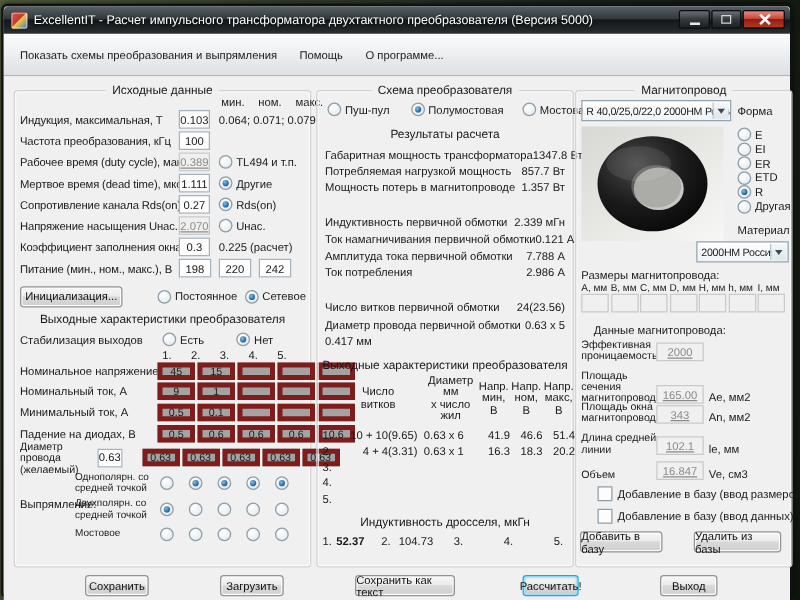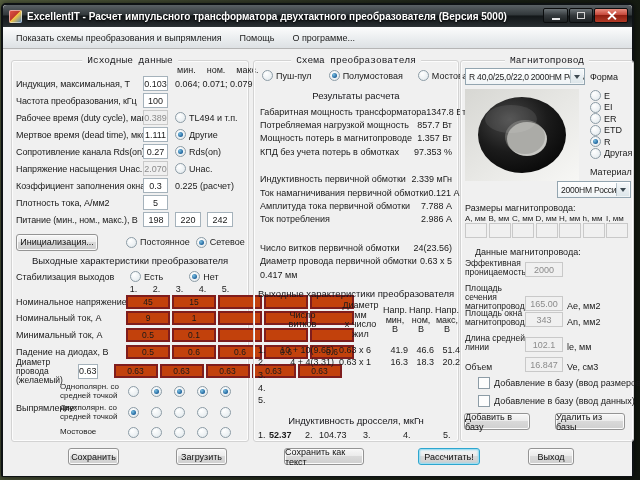--- a/index.html
+++ b/index.html
@@ -12,46 +12,46 @@
   .window { position:absolute; left:1px; top:3px; width:633px; height:474px;
     border:2px solid #0e1214; border-radius:5px 5px 2px 2px;
     background:#f0f0f0; box-shadow:inset 0 0 0 1px rgba(255,255,255,.28), 0 0 6px rgba(0,0,0,.6); }
   
   .titlebar { height:22px; border-radius:4px 4px 0 0; position:relative;
     background:linear-gradient(#5a6165 0%,#32383b 45%,#131719 50%,#24292c 90%,#2e3437 100%);
     display:flex; align-items:center; padding-left:6px; }
   .appicon { width:13px; height:13px; margin-right:5px; border-radius:2px;
     background:linear-gradient(135deg,#e2574c 0%,#c03a2e 45%,#f4c542 50%,#3a76c4 100%);
     box-shadow:inset 0 0 0 1px rgba(255,255,255,.5); }
-  .title-text { color:#ffffff; font-size:10px; text-shadow:0 1px 2px #000; white-space:nowrap;font-weight:bold; }
+  .title-text { color:#ffffff; font-size:10px; text-shadow:0 1px 2px #000; white-space:nowrap; }
   .winbtns { position:absolute; right:4px; top:3px; display:flex; }
   .wbtn { height:15px; border:1px solid #0b0d0e; border-radius:2px; margin-left:1px;
     background:linear-gradient(#6a7175,#34393c 50%,#1c2022); display:flex; align-items:center; justify-content:center; }
   .wbtn.min { width:25px; } .wbtn.max { width:24px; } 
   .wbtn.close { width:34px; background:linear-gradient(#e98e7f,#c6473a 45%,#8f1f12 50%,#b23a25); }
   .glyph-min { width:8px; height:2px; background:#e8e8e8; margin-top:6px; }
   .glyph-max { width:8px; height:7px; border:1px solid #d5d5d5; }
   .glyph-x { position:relative; width:9px; height:9px; }
   .glyph-x::before,.glyph-x::after { content:""; position:absolute; left:4px; top:-1px; width:2px; height:11px; background:#fff; }
   .glyph-x::before { transform:rotate(45deg);} .glyph-x::after { transform:rotate(-45deg);}
   
-  .menubar { height:22px; background:linear-gradient(#fcfcfc,#e9ecee 60%,#dde1e4);
+  .menubar { height:34px; background:linear-gradient(#fcfcfc,#e9ecee 60%,#dde1e4);
     border-bottom:1px solid #b5b5b5; display:flex; align-items:center; font-size:9px; padding-left:4px; }
   .menu-item { padding:2px 9px; white-space:nowrap; }
   
   .client { position:relative; height:427px; background:#f0f0f0; font-size:9px; }
   
   .gb { position:absolute; border:1px solid #d3d3d3; border-radius:3px; box-shadow:inset 0 0 0 1px #fcfcfc; }
   .gb-title { position:absolute; top:-6px; left:50%; transform:translateX(-50%);
-    background:#f0f0f0; padding:0 5px; font-size:9.5px; color:#16161a; white-space:nowrap;font-family:Liberation Mono, monospace; }
+    background:#f0f0f0; padding:0 5px; font-size:9.5px; color:#16161a; white-space:nowrap; }
   .subtitle { text-align:center; font-size:9.5px; color:#16161a; }
   
   .fld { display:inline-flex; align-items:center; justify-content:center;
     height:15px; border:1px solid #a5b2bb; background:#fff; font-size:9px; }
-  .fld.dis { background:#f0f0f0; border-color:#c9c9c9; color:#8b8b8b; }
+  .fld.dis { background:#f0f0f0; border-color:#c9c9c9; color:#8b8b8b;text-decoration:underline; }
   .rb { flex:none; width:11px; height:11px; border-radius:50%; border:1px solid #8d9ca6;
     background:radial-gradient(circle at 35% 30%,#ffffff,#dfe7eb); position:relative; }
   .rb.on::after { content:""; position:absolute; left:2px; top:2px; width:5px; height:5px; border-radius:50%;
     background:radial-gradient(circle at 35% 35%,#79bfe2,#1f639c 70%); }
   .cb { width:12px; height:12px; border:1px solid #8d9ca6; background:#fdfdfd; flex:none; }
   .btn { position:absolute; height:17px; display:flex; align-items:center; justify-content:center;
     border:1px solid #949494; border-radius:3px; font-size:9px; color:#111;
     background:linear-gradient(#f7f7f7,#ebebeb 45%,#d9d9d9 50%,#cfcfcf); box-shadow:inset 0 0 0 1px #fbfbfb; }
   .btn.primary { border-color:#2da6cf; box-shadow:inset 0 0 2px 1px #8ed6ec, inset 0 0 0 1px #d9f2fa; }
   .combo { position:absolute; height:17px; border:1px solid #93a5b0; background:linear-gradient(#ffffff,#f0f4f6);
@@ -63,22 +63,22 @@
   .lrow { display:flex; align-items:center; height:17px; padding-left:4px; }
   .lbl { width:127px; flex:none; font-size:9px; letter-spacing:-0.1px; white-space:nowrap; }
   .lrow .fld { width:25px; flex:none; }
   .extra { margin-left:7px; white-space:nowrap; }
   .rpair { display:flex; align-items:center; margin-left:7px; }
   .rlbl { margin-left:3px; white-space:nowrap; }
   .mmhdr { display:flex; padding-left:165px; margin-top:4px; height:10px; color:#222; }
   .mmhdr span { margin-right:11px; }
   .grow { display:flex; align-items:center; padding-left:4px; }
   .glbl { width:110px; flex:none; white-space:nowrap; }
-  .cell { width:44px; height:14px; margin-right:2px; flex:none; display:inline-flex; align-items:center; justify-content:center;
-    border:2px solid #7f1d1d; background:#c2410c; font-size:8.5px; }
+  .cell { width:30px; height:14px; margin-right:2px; flex:none; display:inline-flex; align-items:center; justify-content:center;
+    border:4px solid #7f1d1d; background:#a3a3a3; font-size:8.5px; }
   .colhdr { display:flex; padding-left:110px; height:11px; align-items:center; }
   .colhdr span { width:23px; flex:none; text-align:center; }
   .rrow { display:flex; align-items:center; padding-left:48px; height:21px; }
   .rdesc { width:62px; flex:none; font-size:8px; line-height:8.5px; }
   .rcell { width:23px; flex:none; display:flex; justify-content:center; }
   
   .mres { display:flex; align-items:center; height:13.4px; padding:0 6px 0 6px; }
   .mres .ml { flex:1; white-space:nowrap; }
   .mres .mv { white-space:nowrap; text-align:right; }
   .mtr { display:flex; padding-left:4px; height:12.7px; align-items:center; }
@@ -170,24 +170,20 @@
             <span class="rb"></span>
             <span class="rlbl">Uнас.</span>
           </span>
         </div>
       <div class="lrow">
           <span class="lbl">Коэффициент заполнения окна</span>
           <span class="fld">0.3</span>
           <span class="extra">0.225 (расчет)</span>
         </div>
       <div class="lrow">
-          <span class="lbl">Плотность тока, А/мм2</span>
-          <span class="fld">5</span>
-        </div>
-      <div class="lrow">
           <span class="lbl">Питание (мин., ном., макс.), В</span>
           <span class="fld" style="width:26px;margin-right:6px;">198</span>
           <span class="fld" style="width:26px;margin-right:6px;">220</span>
           <span class="fld" style="width:26px;">242</span>
         </div>
       <div style="display:flex; align-items:center; margin-top:5px; padding-left:4px; height:18px;">
         <span class="btn" style="position:relative; width:82px;">Инициализация...</span>
         <span class="rpair" style="margin-left:28px;">
             <span class="rb"></span>
             <span class="rlbl">Постоянное</span>
@@ -338,24 +334,20 @@
             <span class="ml">Габаритная мощность трансформатора</span>
             <span class="mv">1347.8 Вт</span>
           </div>
         <div class="mres">
             <span class="ml">Потребляемая нагрузкой мощность</span>
             <span class="mv">857.7 Вт</span>
           </div>
         <div class="mres">
             <span class="ml">Мощность потерь в магнитопроводе</span>
             <span class="mv">1.357 Вт</span>
-          </div>
-        <div class="mres">
-            <span class="ml">КПД без учета потерь в обмотках</span>
-            <span class="mv">97.353 %</span>
           </div>
       </div>
       <div style="margin-top:14px;">
         <div class="mres">
             <span class="ml">Индуктивность первичной обмотки</span>
             <span class="mv">2.339 мГн</span>
           </div>
         <div class="mres">
             <span class="ml">Ток намагничивания первичной обмотки</span>
             <span class="mv">0.121 А</span>
@@ -560,16 +552,16 @@
           <span class="cb"></span>
           <span class="cl">Добавление в базу (ввод данных)</span>
         </div>
       <span class="btn" style="left:3px; top:352px; width:66px;">Добавить в базу</span>
       <span class="btn" style="left:94px; top:352px; width:70px;">Удалить из базы</span>
     </div>
 
     <span class="btn" style="left:65px; top:399px; width:51px;">Сохранить</span>
     <span class="btn" style="left:173px; top:399px; width:51px;">Загрузить</span>
     <span class="btn" style="left:281px; top:399px; width:80px;">Сохранить как текст</span>
-    <span class="btn primary" style="left:415px; top:399px; width:62px;">Рассчитать!</span>
+    <span class="btn primary" style="left:415px; top:399px; width:45px;">Рассчитать!</span>
     <span class="btn" style="left:525px; top:399px; width:46px;">Выход</span>
   </div>
 </div>
 
 </body></html>

